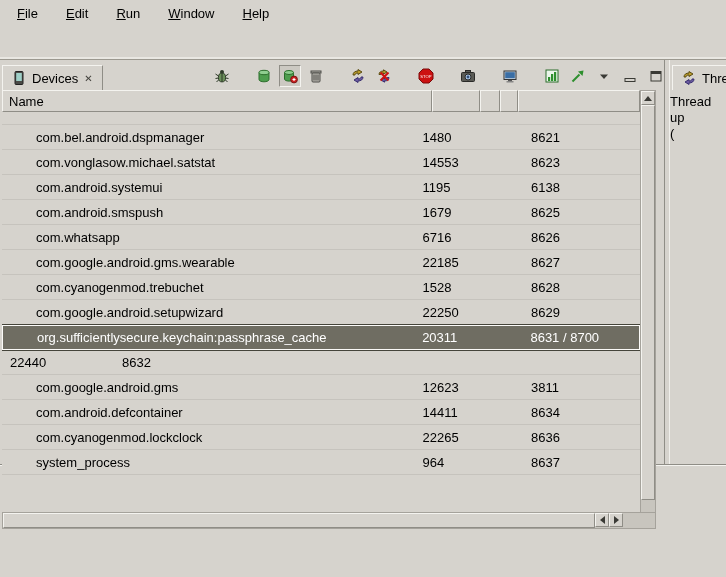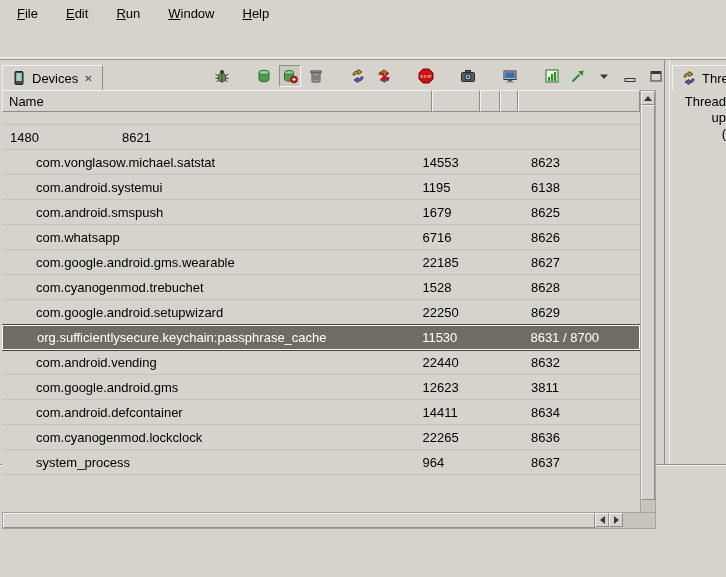--- a/index.html
+++ b/index.html
@@ -154,21 +154,21 @@
     background: #d6d3cd;
     border: 1px solid;
     border-color: #f4f3ef #8f8d86 #8f8d86 #f4f3ef;
     flex: none;
   }
   .tri-up    { width:0; height:0; border:4px solid transparent; border-bottom:5px solid #3a3a35; margin-top:-4px; }
   .tri-down  { width:0; height:0; border:4px solid transparent; border-top:5px solid #3a3a35; margin-bottom:-4px; }
   .tri-left  { width:0; height:0; border:4px solid transparent; border-right:5px solid #3a3a35; margin-left:-4px; }
   .tri-right { width:0; height:0; border:4px solid transparent; border-left:5px solid #3a3a35; margin-right:-4px; }
   
-  .threads-body { padding-top: 4px; text-align: right; line-height: 16px; }
+  .threads-body { padding-top: 4px; text-align: left; line-height: 16px; }
   
   .logcat-bar {
     height: 31px;
     border-top: 1px solid #8f8d86;
     box-shadow: inset 0 1px 0 #f4f3ef;
     display: flex;
     align-items: flex-end;
     padding: 2px 2px 0 2px;
   }
   svg { display: block; }
@@ -311,20 +311,21 @@
       <div class="grid-header">
         <div class="gh-cell ghc-0">Name</div>
         <div class="gh-cell ghc-1"></div>
         <div class="gh-cell ghc-2"></div>
         <div class="gh-cell ghc-3"></div>
         <div class="gh-cell ghc-4"></div>
       </div>
       <div class="grid-body">
         <div class="spacer-row"></div>
       <div class="grid-row">
+    <div class="rc rc-name">com.bel.android.dspmanager</div>
     <div class="rc rc-pid">1480</div>
     <div class="rc rc-e1"></div>
     <div class="rc rc-e2"></div>
     <div class="rc rc-port">8621</div>
   </div>
           <div class="grid-row">
     <div class="rc rc-name">com.vonglasow.michael.satstat</div>
     <div class="rc rc-pid">14553</div>
     <div class="rc rc-e1"></div>
     <div class="rc rc-e2"></div>
@@ -367,27 +368,26 @@
   </div>
           <div class="grid-row">
     <div class="rc rc-name">com.google.android.setupwizard</div>
     <div class="rc rc-pid">22250</div>
     <div class="rc rc-e1"></div>
     <div class="rc rc-e2"></div>
     <div class="rc rc-port">8629</div>
   </div>
           <div class="grid-row selected">
     <div class="rc rc-name">org.sufficientlysecure.keychain:passphrase_cache</div>
-    <div class="rc rc-pid">11530</div>
+    <div class="rc rc-pid">20311</div>
     <div class="rc rc-e1"></div>
     <div class="rc rc-e2"></div>
     <div class="rc rc-port">8631 / 8700</div>
   </div>
           <div class="grid-row">
-    <div class="rc rc-name">com.android.vending</div>
     <div class="rc rc-pid">22440</div>
     <div class="rc rc-e1"></div>
     <div class="rc rc-e2"></div>
     <div class="rc rc-port">8632</div>
   </div>
           <div class="grid-row">
     <div class="rc rc-name">com.google.android.gms</div>
     <div class="rc rc-pid">12623</div>
     <div class="rc rc-e1"></div>
     <div class="rc rc-e2"></div>

